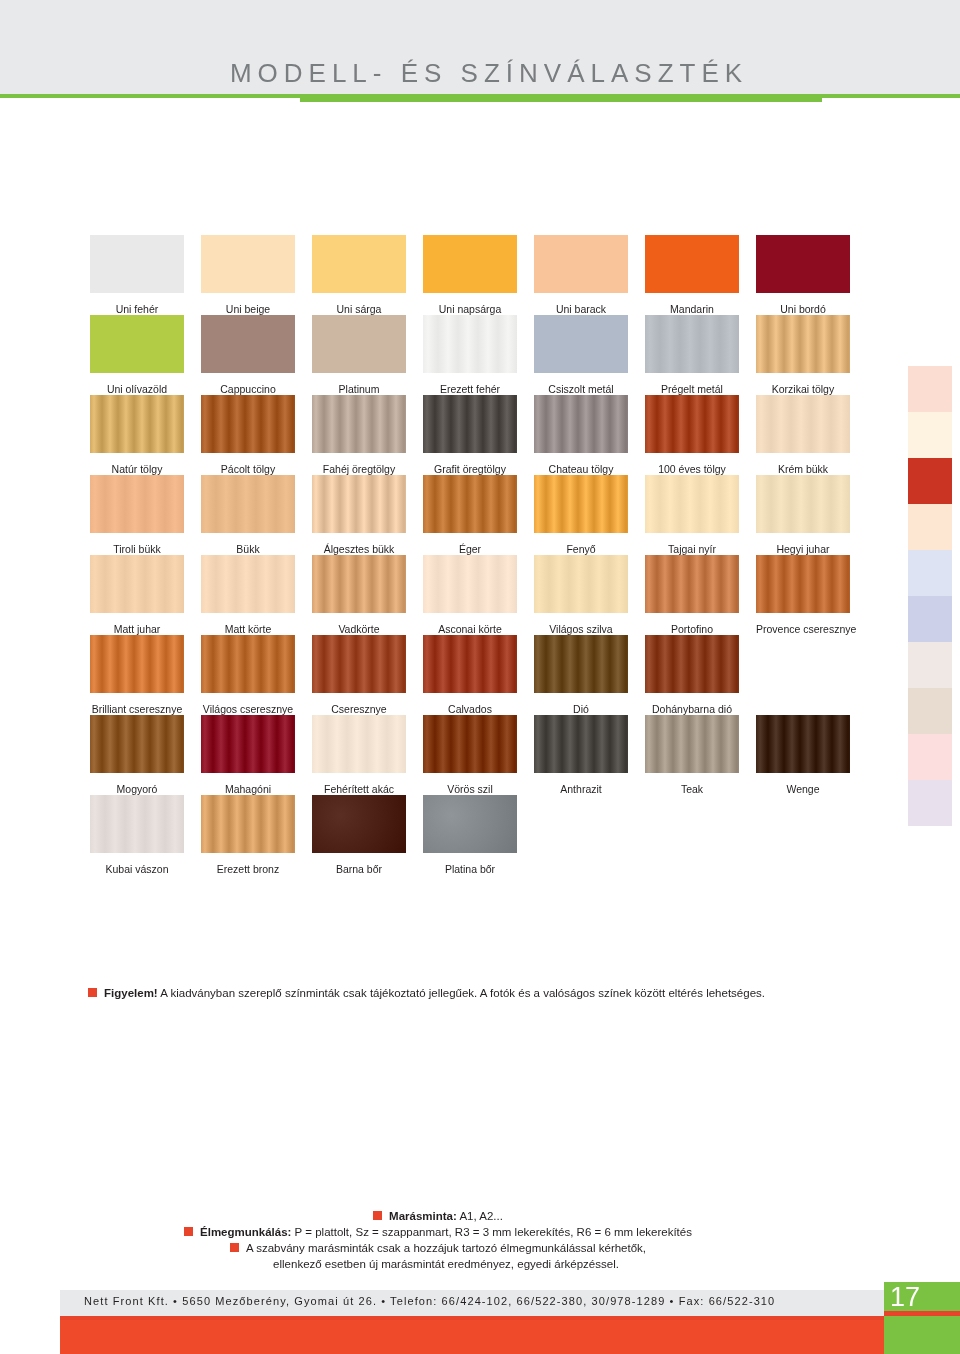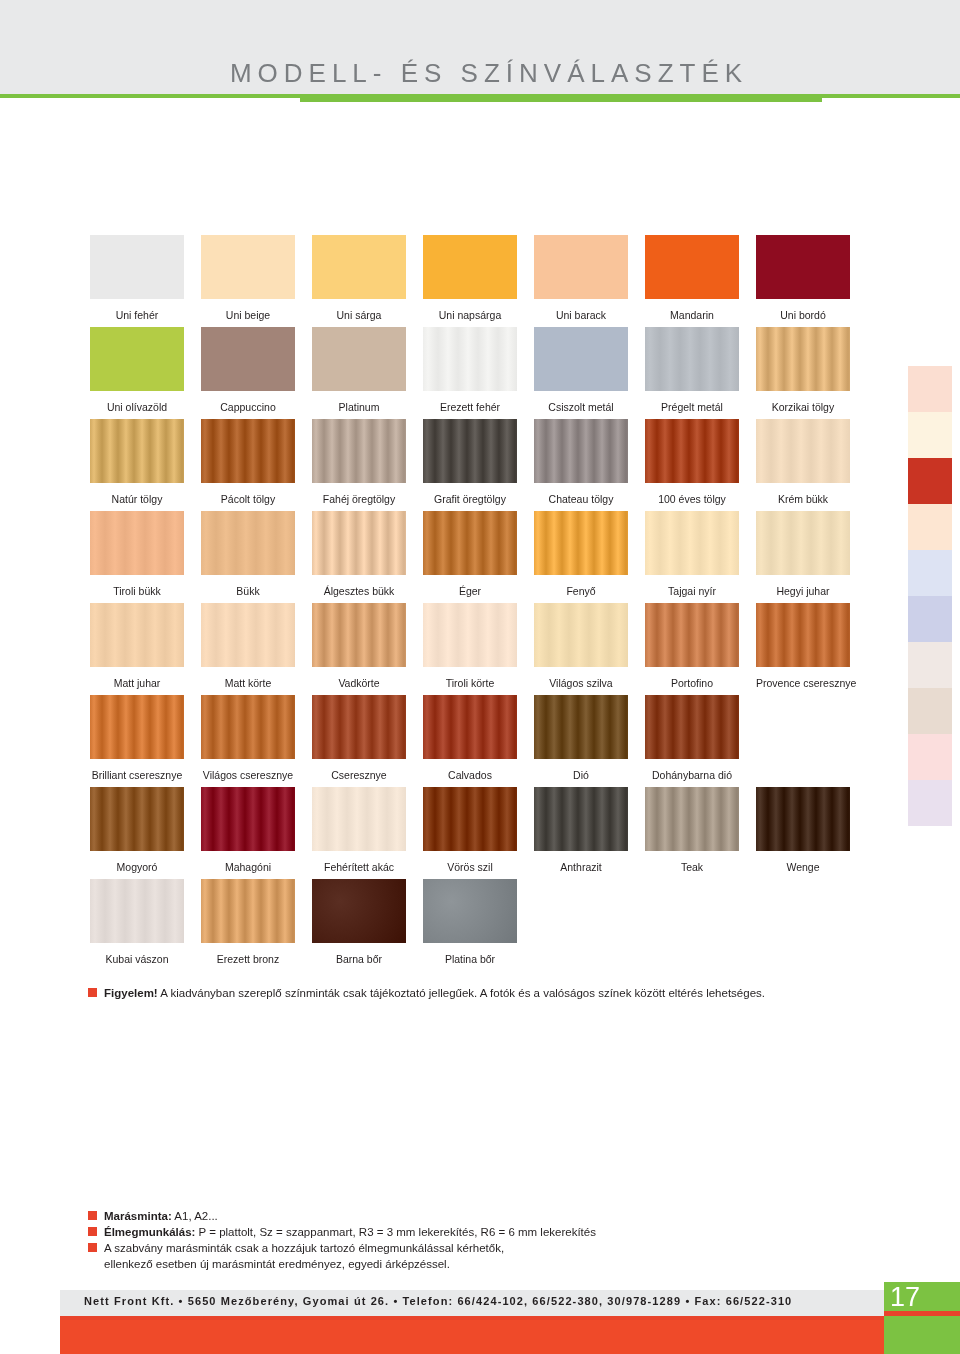--- a/index.html
+++ b/index.html
@@ -54,21 +54,21 @@
   }
 
   
   .grid {
     position: absolute;
     left: 90px; top: 235px;
     width: 780px;
   }
   .grid-row {
     display: flex;
-    height: 92px;
+    height: 80px;
   }
   .cell {
     width: 94px;
     margin-right: 17px;
     display: flex;
     flex-direction: column;
   }
   .cell:last-child { margin-right: 0; }
   .swatch {
     width: 94px;
@@ -117,36 +117,36 @@
   .notice-warning .lead { font-weight: bold; }
 
   .notes {
     position: absolute;
     left: 88px; top: 1208px;
     width: 700px;
     font-size: 11.5px;
     line-height: 16px;
     color: #231f20;
   }
-  .note-line { margin-bottom: 0px; }
+  .note-line { margin-bottom: 0px; text-align: center; }
   .note-line .lead { font-weight: bold; }
   .note-cont { padding-left: 16px; }
 
   
   .footer-band {
     position: absolute;
     left: 60px; top: 1290px;
     width: 840px; height: 26px;
     background: #e8e9ea;
   }
   .footer-text {
     position: absolute;
     left: 84px; top: 1295px;
     font-size: 11px;
-    font-weight: bold;
+    font-weight: normal;
     letter-spacing: 1.1px;
     color: #231f20;
     white-space: nowrap;
   }
   .footer-rule {
     position: absolute;
     left: 60px; top: 1316px;
     width: 840px; height: 4px;
     background: #e8432b;
   }
@@ -318,21 +318,21 @@
       <div class="cell">
         <div class="swatch" style="background: repeating-linear-gradient(90deg, rgb(245, 214, 182) 0px, rgb(252, 221, 189) 5px, rgb(245, 214, 182) 10px, rgb(239, 208, 176) 15px, rgb(245, 214, 182) 20px);"></div>
         <div class="cell-label">Matt körte</div>
       </div>
       <div class="cell">
         <div class="swatch" style="background: repeating-linear-gradient(90deg, rgb(216, 162, 113) 0px, rgb(236, 182, 133) 4px, rgb(216, 162, 113) 8px, rgb(198, 144, 95) 12px, rgb(216, 162, 113) 16px);"></div>
         <div class="cell-label">Vadkörte</div>
       </div>
       <div class="cell">
         <div class="swatch" style="background: repeating-linear-gradient(90deg, rgb(247, 225, 205) 0px, rgb(254, 232, 212) 5px, rgb(247, 225, 205) 10px, rgb(241, 219, 199) 15px, rgb(247, 225, 205) 20px);"></div>
-        <div class="cell-label">Tiroli körte</div>
+        <div class="cell-label">Asconai körte</div>
       </div>
       <div class="cell">
         <div class="swatch" style="background: repeating-linear-gradient(90deg, rgb(242, 220, 176) 0px, rgb(249, 227, 183) 5px, rgb(242, 220, 176) 10px, rgb(236, 214, 170) 15px, rgb(242, 220, 176) 20px);"></div>
         <div class="cell-label">Világos szilva</div>
       </div>
       <div class="cell">
         <div class="swatch" style="background: repeating-linear-gradient(90deg, rgb(198, 122, 74) 0px, rgb(218, 142, 94) 4px, rgb(198, 122, 74) 8px, rgb(180, 104, 56) 12px, rgb(198, 122, 74) 16px);"></div>
         <div class="cell-label">Portofino</div>
       </div>
       <div class="cell">

